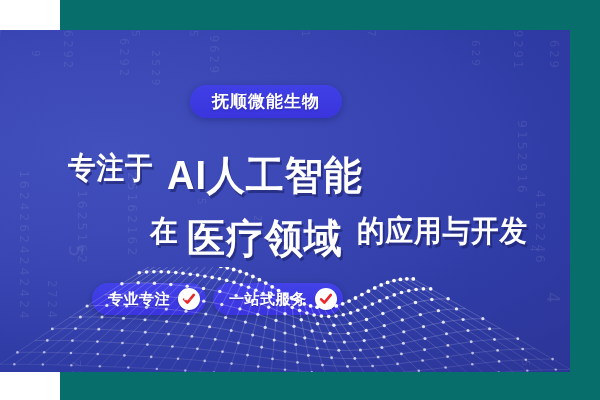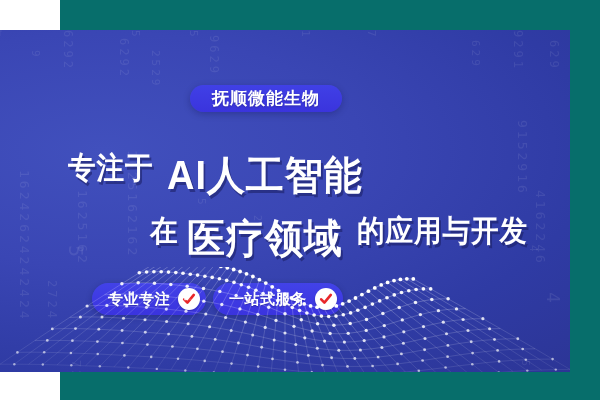--- a/index.html
+++ b/index.html
@@ -42,21 +42,21 @@
     position:absolute;top:-14px;
     writing-mode:vertical-rl;
     letter-spacing:3px;
     line-height:1;
     white-space:nowrap;
   }
 
   
   .badge{
     position:absolute;left:190px;top:55px;
-    height:27px;padding:0 22px;border-radius:18px;
+    height:33px;padding:0 22px;border-radius:18px;
     background:linear-gradient(180deg,#4040e6 0%,#3a34dd 100%);
     display:flex;align-items:center;justify-content:center;
     box-shadow:0 2px 7px rgba(10,10,60,.28);
   }
   .badge .txt{
     color:#ffffff;font-size:17px;font-weight:bold;letter-spacing:1px;
     text-shadow:0 1px 2px rgba(20,20,70,.35);
   }
 
   

